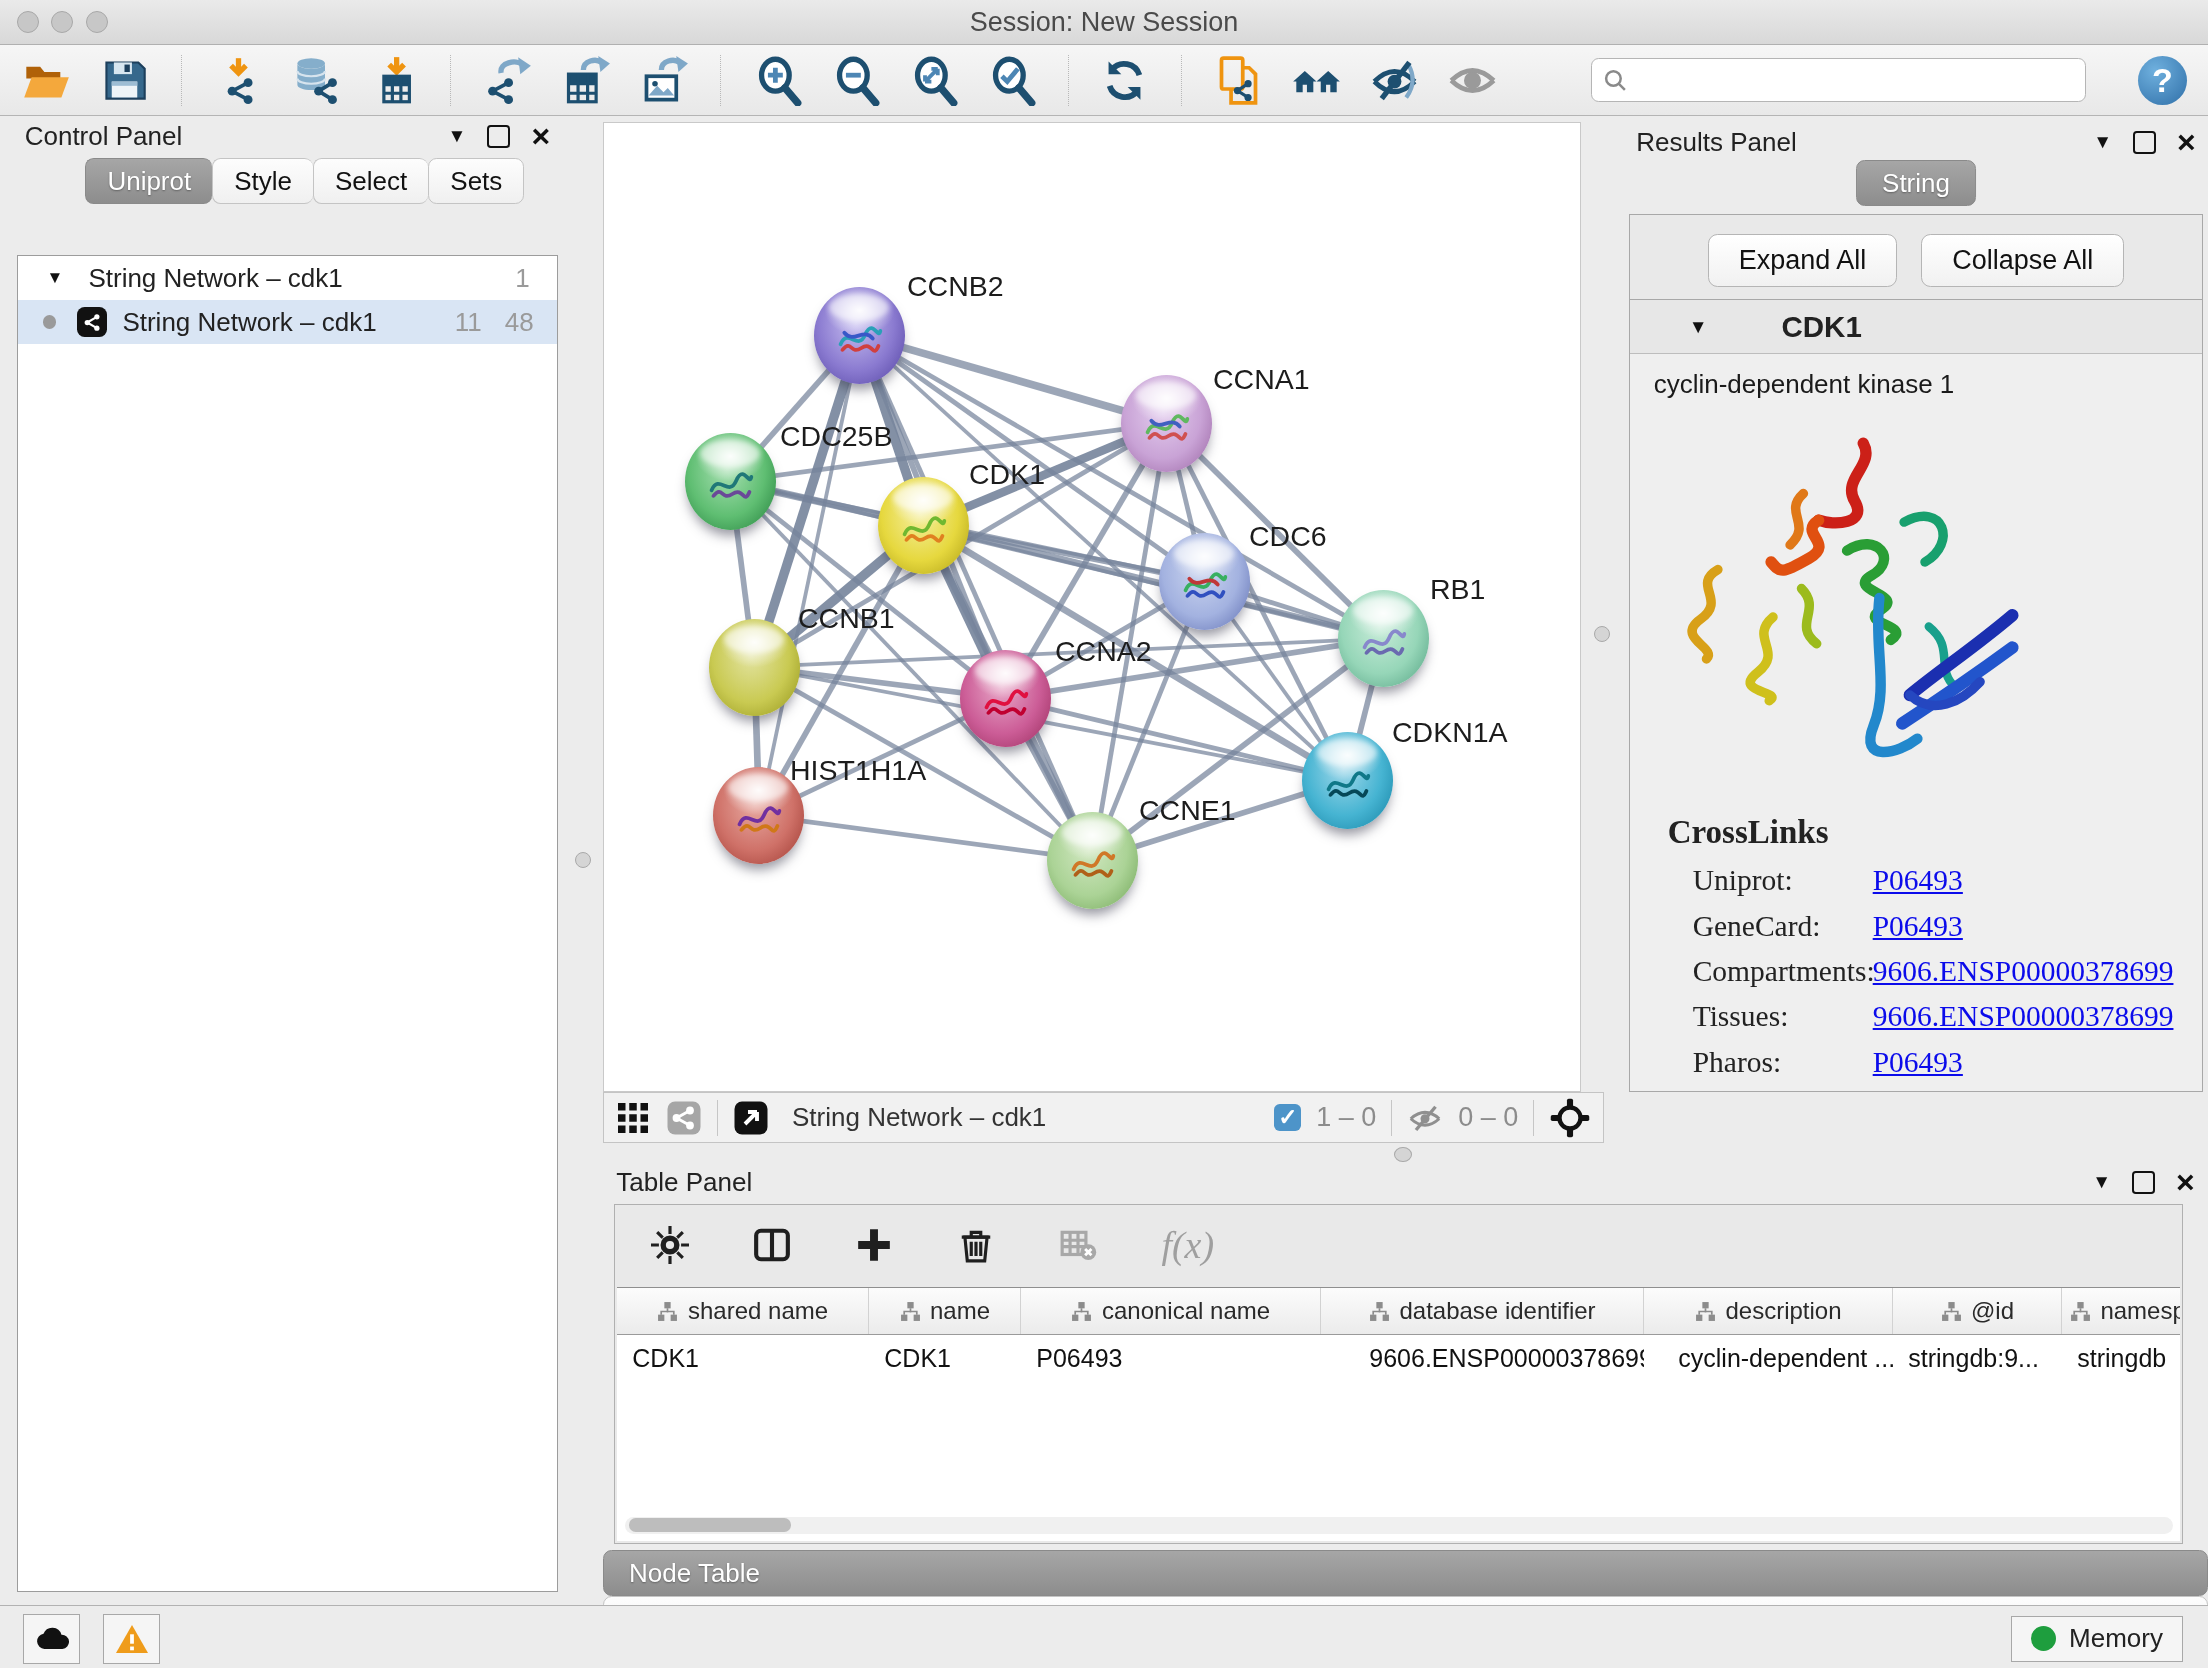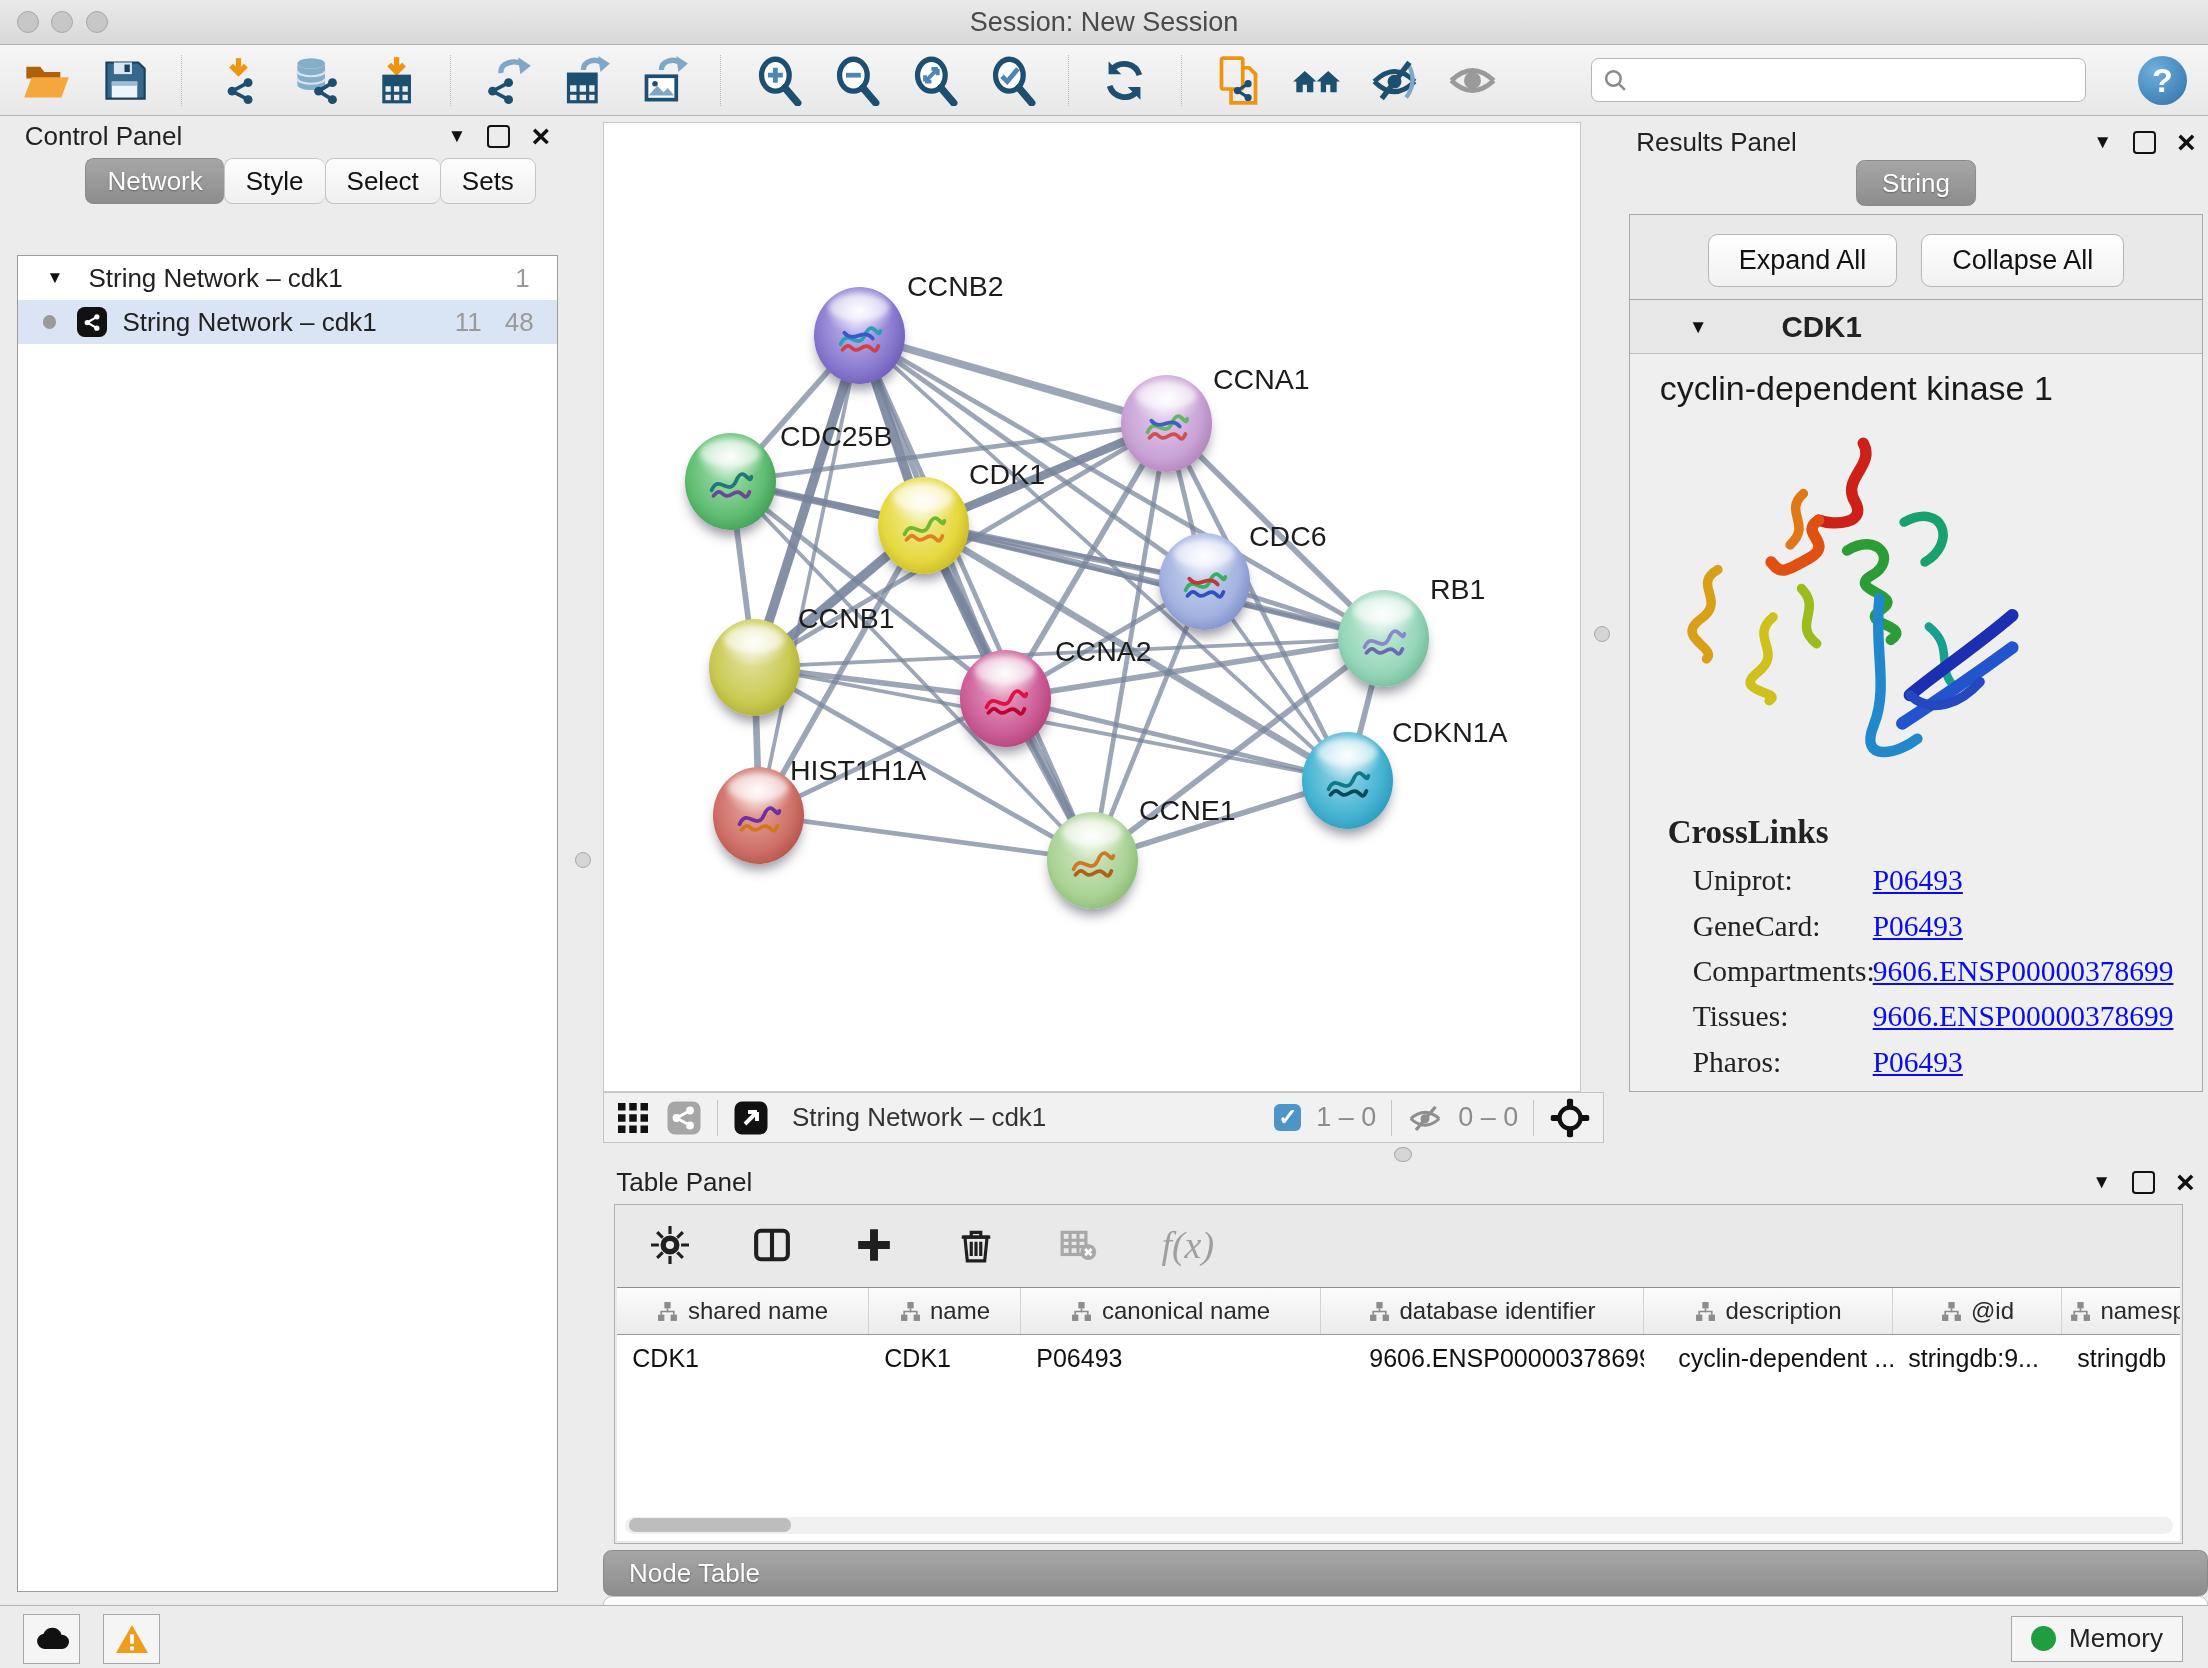--- a/index.html
+++ b/index.html
@@ -76,21 +76,21 @@
   .rpanel{position:absolute;left:1623px;top:122px;width:586px;height:1023px;}
   .stringtab{position:absolute;left:50%;transform:translateX(-50%);top:38px;}
   .rp-box1{position:absolute;left:5.7px;right:5.7px;top:92px;height:92px;border:1.9px solid #a8a8a8;background:#e9e9e9;
     display:flex;align-items:center;justify-content:center;gap:24px;box-sizing:border-box;}
   .pushbtn{height:51px;line-height:51px;padding:0 30px;border:1.4px solid #b5b5b5;border-radius:9.5px;
     background:linear-gradient(#ffffff,#f1f1f1);font-size:27px;color:#111;}
   .rp-box2{position:absolute;left:5.7px;right:5.7px;top:177px;height:793px;border:1.9px solid #a8a8a8;background:#efefef;box-sizing:border-box;}
   .cdkhead{height:53px;background:#e7e7e7;border-bottom:1.9px solid #bdbdbd;display:flex;align-items:center;}
   .cdkhead .tri{margin-left:59px;}
   .cdkhead .nm{font-size:29.5px;font-weight:bold;margin-left:74px;}
-  .cdkdesc{margin:15px 0 0 30px;font-size:34px;color:#1a1a1a;}
+  .cdkdesc{margin:15px 0 0 24px;font-size:26px;color:#1a1a1a;}
   .protein{position:absolute;left:27px;top:110px;width:384px;height:380px;}
   .xlinks{position:absolute;left:38px;top:514px;font-family:"Liberation Serif",serif;}
   .xlinks h3{margin:0 0 13.3px 0;font-size:33px;}
   .xrow{display:flex;margin-bottom:12.4px;font-size:29.5px;}
   .xrow .lbl{width:205px;padding-left:25px;box-sizing:border-box;}
   .xrow a{color:#0b0beb;text-decoration:underline;}
   
   .tpanel{position:absolute;left:603px;top:1162px;width:1605px;height:430px;}
   .tp-box{position:absolute;left:11.4px;right:25px;top:42px;height:340px;border:1.4px solid #b0b0b0;background:#e9e9e9;box-sizing:border-box;}
   .tp-tools{height:80px;display:flex;align-items:center;gap:64px;padding-left:36px;}
@@ -313,21 +313,21 @@
 <div class="cpanel">
   <div class="phead">
     <span class="ptitle">Control Panel</span>
     <span class="picons">
       <span class="tri">▼</span>
       <span class="floatic"></span>
       <span class="closeic">×</span>
     </span>
   </div>
   <div class="cp-tabs">
-    <span class="tabbtn sel">Network</span>
+    <span class="tabbtn sel">Uniprot</span>
     <span class="tabbtn">Style</span>
     <span class="tabbtn">Select</span>
     <span class="tabbtn">Sets</span>
   </div>
   <div class="cp-list">
     <div class="trow">
       <span class="tri" style="margin-left:28.5px;font-size:17px">▼</span>
       <span style="margin-left:25px">String Network – cdk1</span>
       <span class="cnt" style="margin-left:auto;margin-right:27px">1</span>
     </div>

